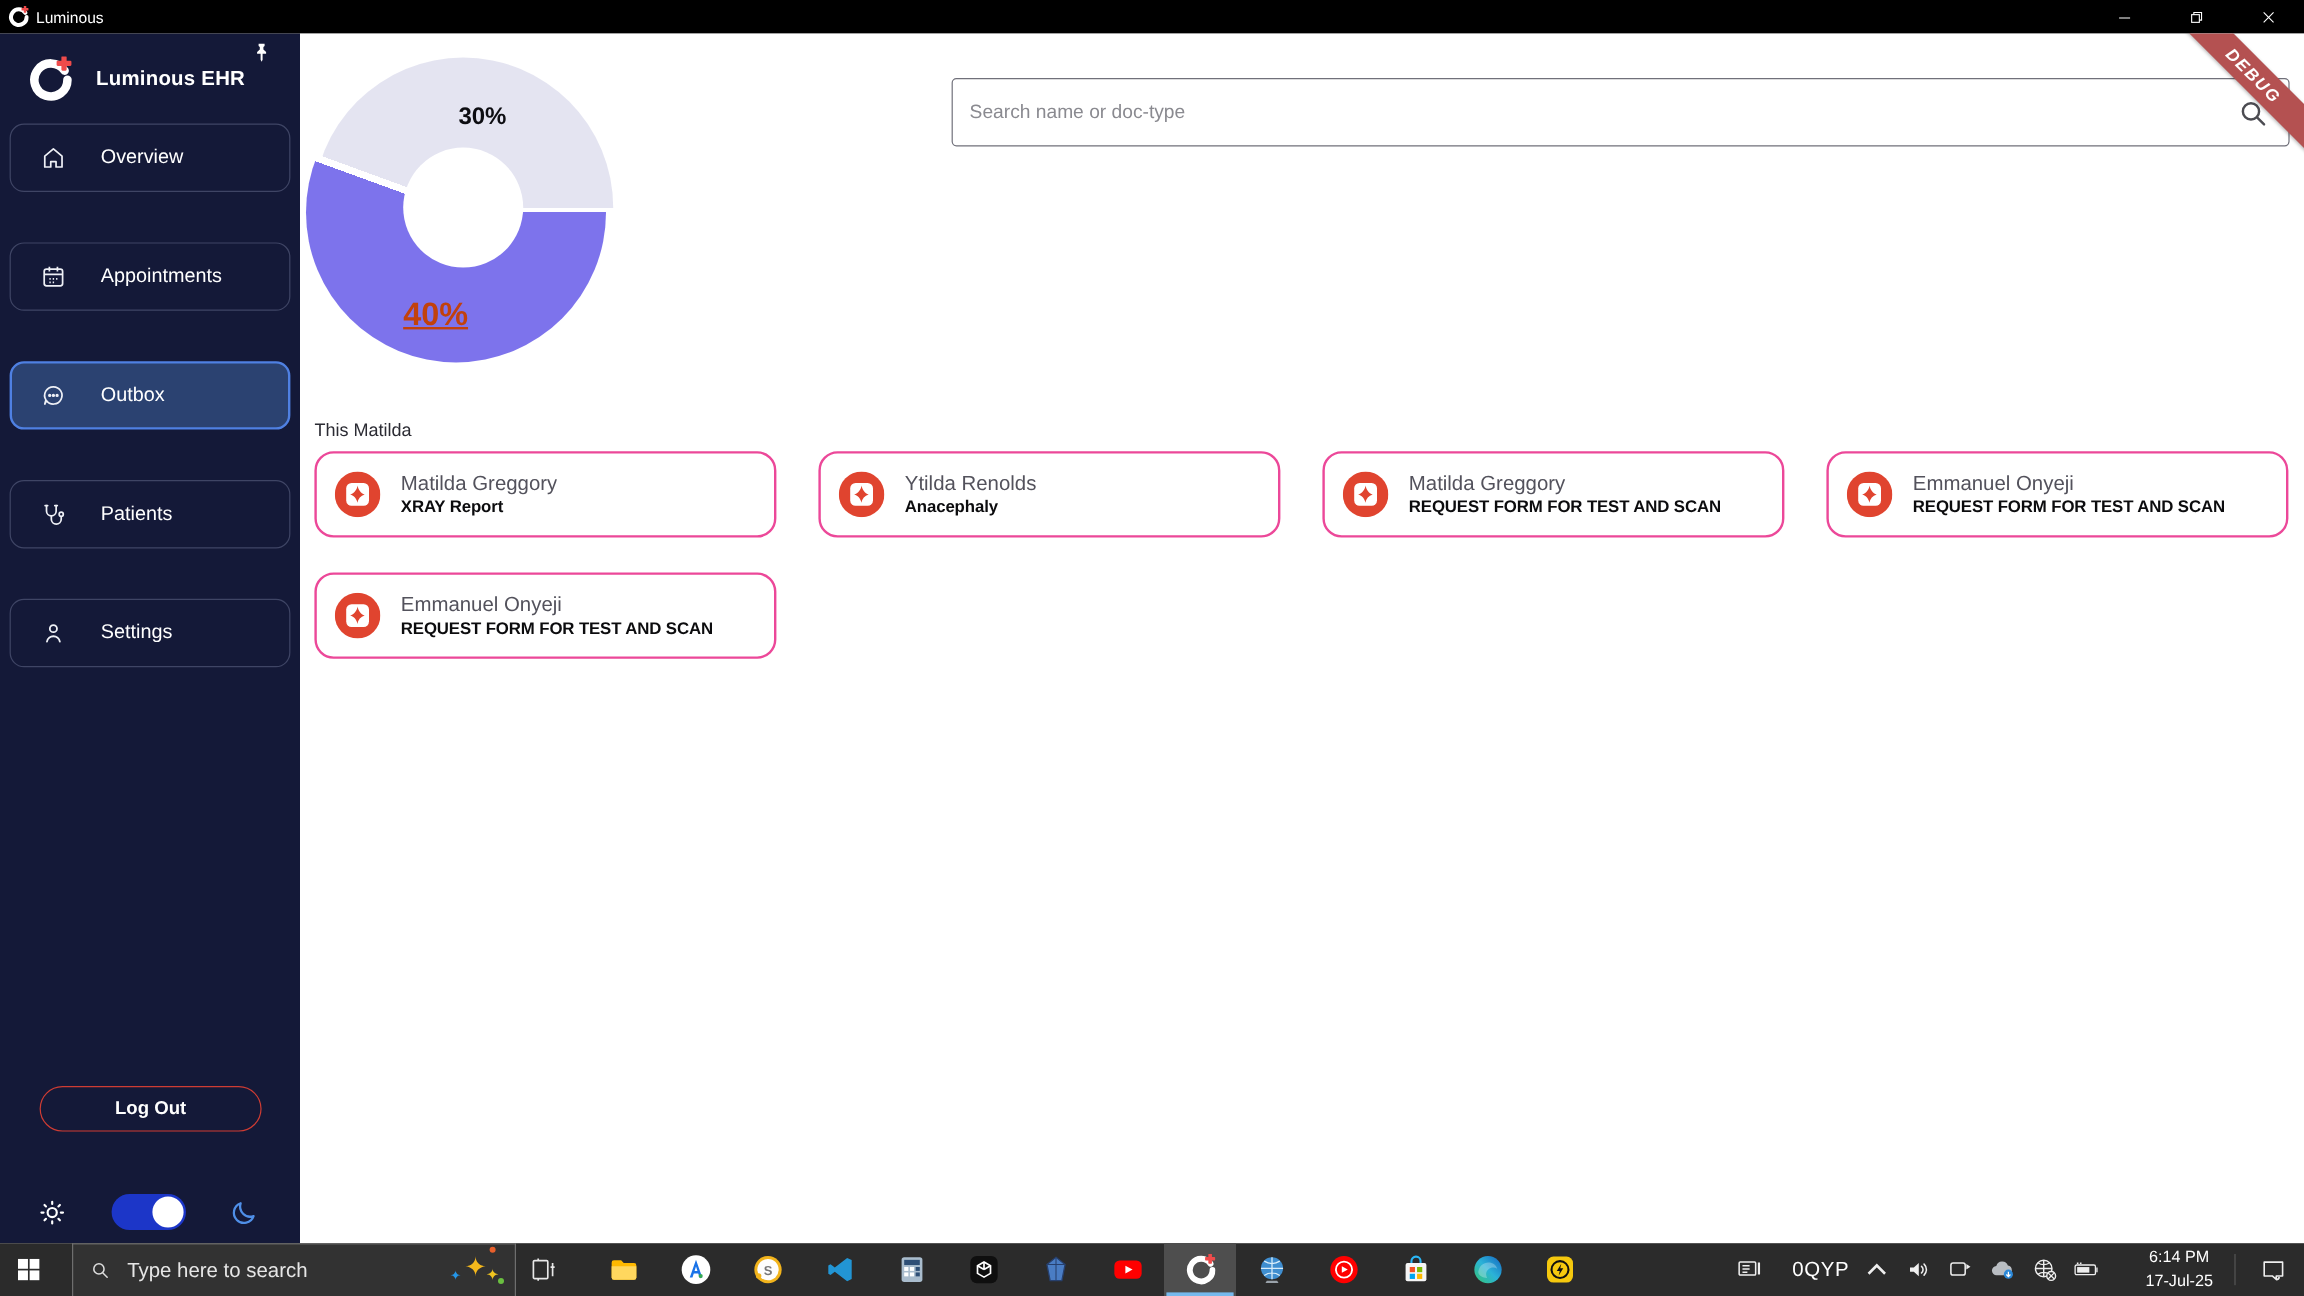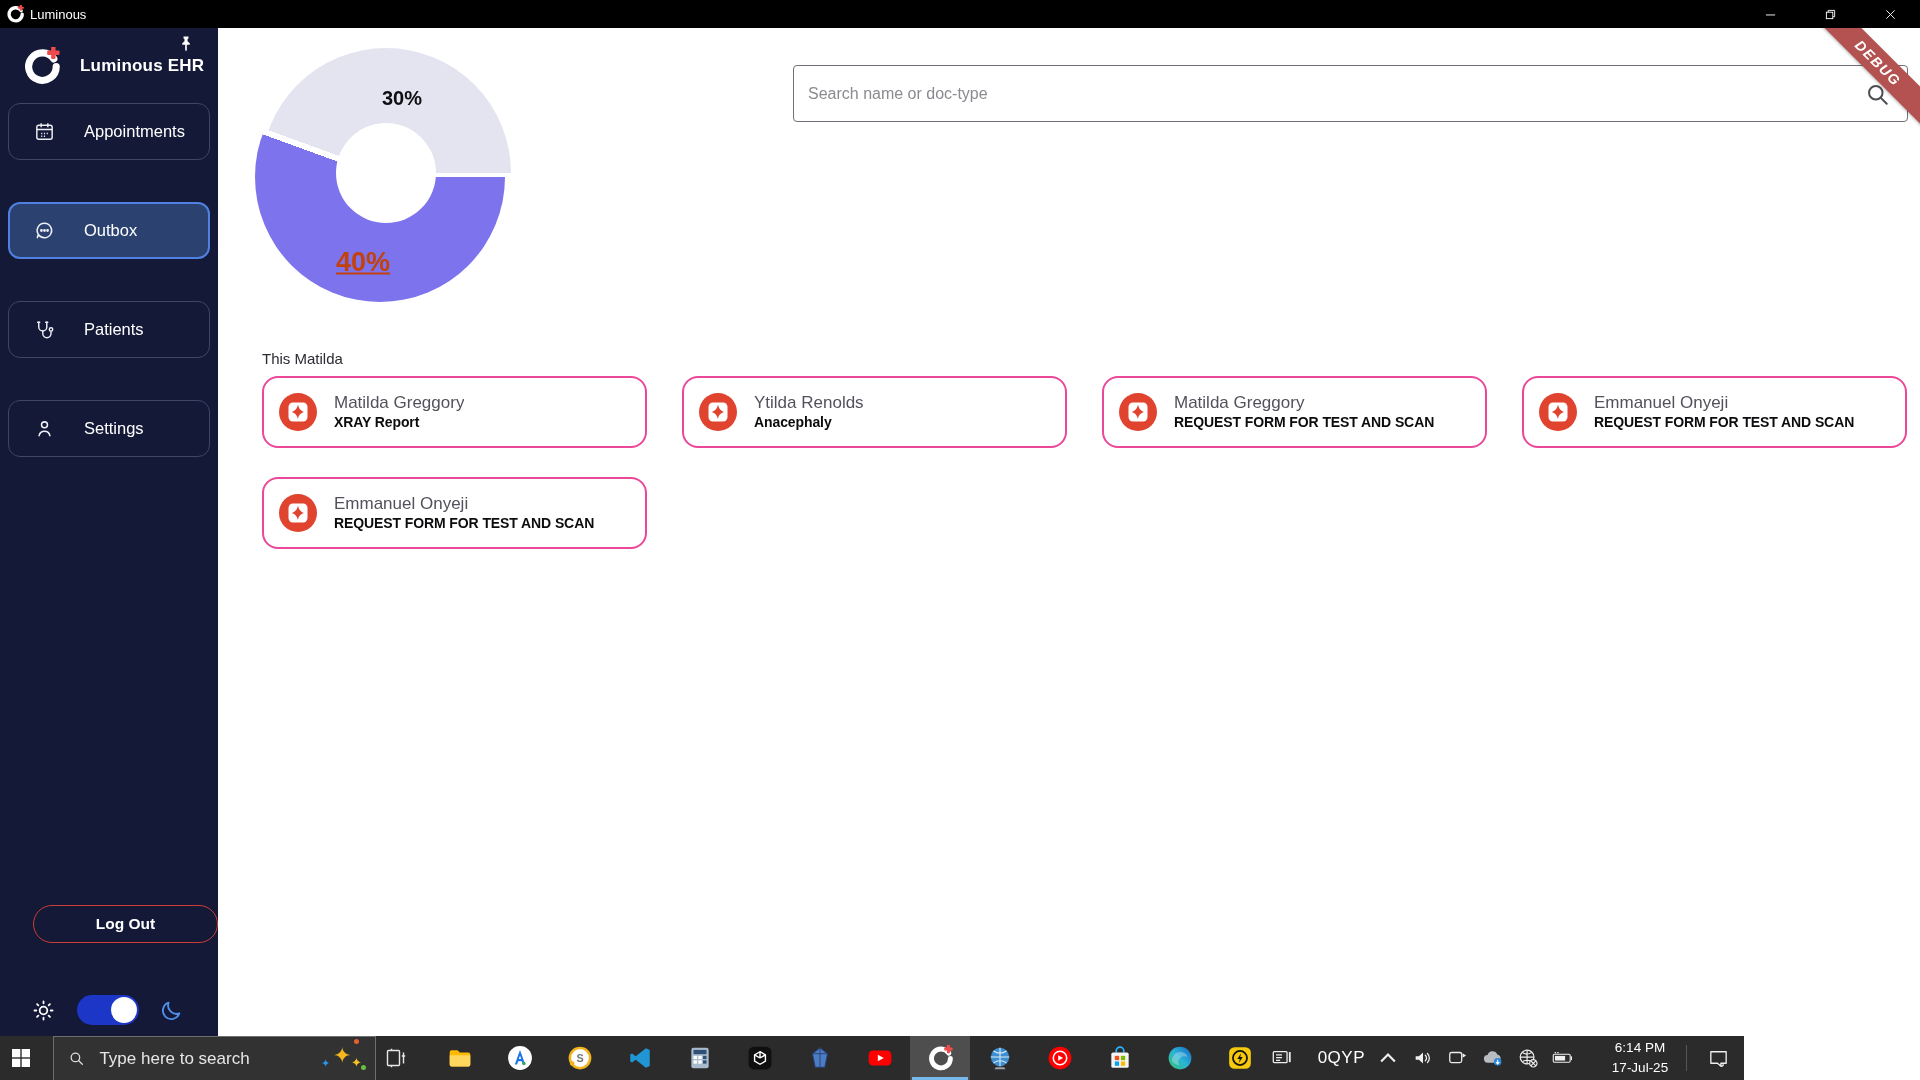--- a/index.html
+++ b/index.html
@@ -9,21 +9,21 @@
   
   .titlebar{position:absolute;left:0;top:0;width:1920px;height:28px;background:#000;display:flex;align-items:center;color:#fff;}
   .titlebar .app-ico{width:18px;height:18px;margin:0 6px 0 6px;display:inline-flex;}
   .titlebar .app-ico svg{width:18px;height:18px;}
   .titlebar .ttl{font-size:13px;color:#fff;}
   .win-controls{margin-left:auto;display:flex;height:28px;}
   .win-btn{width:60px;height:28px;display:flex;align-items:center;justify-content:center;color:#fff;background:transparent;border:none;cursor:pointer;}
   .win-btn svg{width:11px;height:11px;stroke-width:1;}
 
   
-  .sidebar{position:absolute;left:0;top:28px;width:218px;height:1008px;background:#141938;color:#fff;}
+  .sidebar{position:absolute;left:0;top:28px;width:250px;height:1008px;background:#141938;color:#fff;}
   .brand{position:absolute;left:0;top:14px;width:250px;height:48px;display:flex;align-items:center;}
   .brand-logo{width:38px;height:38px;margin-left:22px;}
   .brand-logo svg{width:38px;height:38px;}
   .brand-name{margin-left:20px;font-size:17px;font-weight:600;letter-spacing:.2px;}
   .pin{position:absolute;right:18px;top:6px;width:24px;height:24px;color:#fff;cursor:pointer;}
   .pin svg{width:20px;height:20px;}
   .nav{position:absolute;left:8px;right:8px;top:75px;}
   .nav-item{height:57px;margin-bottom:42px;border:1px solid #3f4565;border-radius:12px;display:flex;align-items:center;padding-left:24px;gap:28px;font-size:16.5px;color:#fff;cursor:pointer;background:transparent;}
   .nav-item .nico{width:23px;height:23px;display:inline-flex;color:#eef0f6;}
   .nav-item .nico svg{width:23px;height:23px;}
@@ -59,21 +59,21 @@
   .section-title{position:absolute;left:12px;top:322px;font-size:15px;color:#2b2b33;}
   .cards{position:absolute;left:12px;top:348px;width:1660px;display:flex;flex-wrap:wrap;column-gap:35px;row-gap:29px;}
   .card{width:385px;height:72px;border:2px solid #ec4899;border-radius:16px;background:#fff;display:flex;align-items:center;padding-left:15px;cursor:pointer;}
   .card .pdf{width:38px;height:38px;display:inline-flex;flex:none;}
   .card .pdf svg{width:38px;height:38px;}
   .card .ct{margin-left:17px;overflow:hidden;}
   .card .cname{font-size:17px;color:#53525c;line-height:1.25;}
   .card .cdoc{font-size:14px;font-weight:700;color:#0c0c0e;line-height:1.4;letter-spacing:-.1px;}
 
   
-  .taskbar{position:absolute;left:0;top:1036px;width:1744px;height:44px;background:#2b2b2b;display:flex;align-items:center;color:#eee;}
+  .taskbar{position:absolute;left:0;top:1036px;width:1920px;height:44px;background:#2b2b2b;display:flex;align-items:center;color:#eee;}
   .tb-start{width:48px;height:44px;display:flex;align-items:center;justify-content:center;background:transparent;border:none;cursor:pointer;}
   .tb-start svg{width:18px;height:18px;}
   .tb-search{width:370px;height:44px;margin-left:12px;background:#323232;border:1px solid #6e6e6e;border-bottom:none;display:flex;align-items:center;padding:0 10px 0 14px;cursor:text;}
   .tb-search .mag{width:17px;height:17px;color:#ddd;margin-right:14px;flex:none;}
   .tb-search .mag svg{width:17px;height:17px;}
   .tb-search .ph{font-size:17px;color:#e6e6e6;white-space:nowrap;}
   .sparkles{margin-left:auto;position:relative;width:44px;height:36px;flex:none;}
   .sparkles .s1{position:absolute;left:12px;top:2px;font-size:22px;color:#f5b81c;}
   .sparkles .s2{position:absolute;left:0px;top:16px;font-size:11px;color:#2596e8;}
   .sparkles .s3{position:absolute;left:30px;top:14px;font-size:13px;color:#f0c420;}
@@ -135,20 +135,28 @@
           <rect x="26.5" y="3.8" width="13" height="4.6" rx="1" fill="#ef4b4b"></rect>
           <rect x="30.7" y="-0.4" width="4.6" height="13" rx="1" fill="#ef4b4b"></rect>
         </svg></span>
     <span class="brand-name">Luminous EHR</span>
   </div>
   <span class="pin"><svg viewBox="0 0 24 24" fill="currentColor">
         <path d="M9 3h6v2.1l-1.2 1.1v2.6l2.7 2.3v1.9H13v6l-1 2-1-2v-6H7.5v-1.9l2.7-2.3V6.2L9 5.1z"></path>
       </svg></span>
 
   <div class="nav" id="nav">
+  <div class="nav-item">
+    <span class="nico">
+          <svg viewBox="0 0 24 24" fill="none" stroke="currentColor" stroke-width="1.5" stroke-linejoin="round">
+            <path d="M4.5 10.5 12 4.2l7.5 6.3V20h-5.2v-4.6h-4.6V20H4.5z"></path>
+          </svg>
+        </span>
+    <span class="nlabel">Overview</span>
+  </div>
 
   <div class="nav-item">
     <span class="nico">
           <svg viewBox="0 0 24 24" fill="none" stroke="currentColor" stroke-width="1.5">
             <rect x="4" y="5.5" width="16" height="14.5" rx="2"></rect>
             <path d="M4 10h16M8.5 3.5v4M15.5 3.5v4"></path>
             <path d="M8.5 14h1.2M11.4 14h1.2M14.3 14h1.2M8.5 17h1.2M11.4 17h1.2"></path>
           </svg>
         </span>
     <span class="nlabel">Appointments</span>

